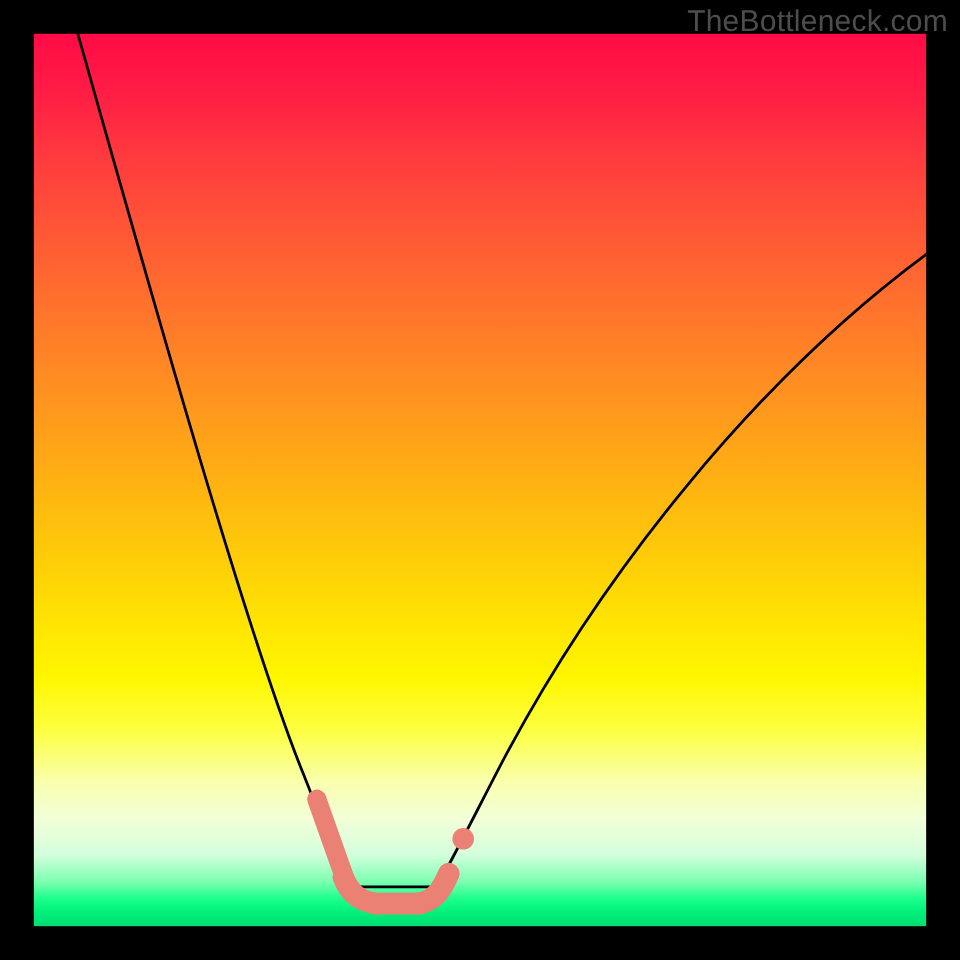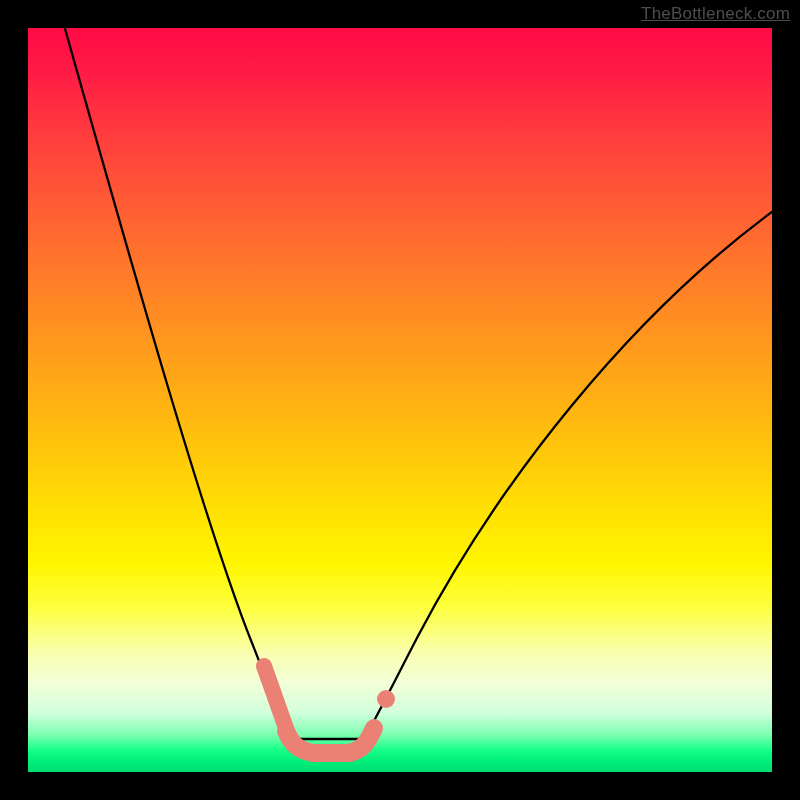--- a/index.html
+++ b/index.html
@@ -51,23 +51,22 @@
   }
   svg.curves {
     position: absolute;
     inset: 0;
   }
   .watermark {
     position: absolute;
     top: 4px;
     right: 10px;
     color: #4d4d4d;
-    font-size: 17px;
+    font-size: 25px;
     letter-spacing: 0.2px;
-    text-decoration: underline;
   }
 </style>
 </head>
 <body>
 <div class="outer">
 
   <div class="plot">
     <div class="gradient"></div>
 
     <svg class="curves" viewBox="0 0 744 744" preserveAspectRatio="none">

